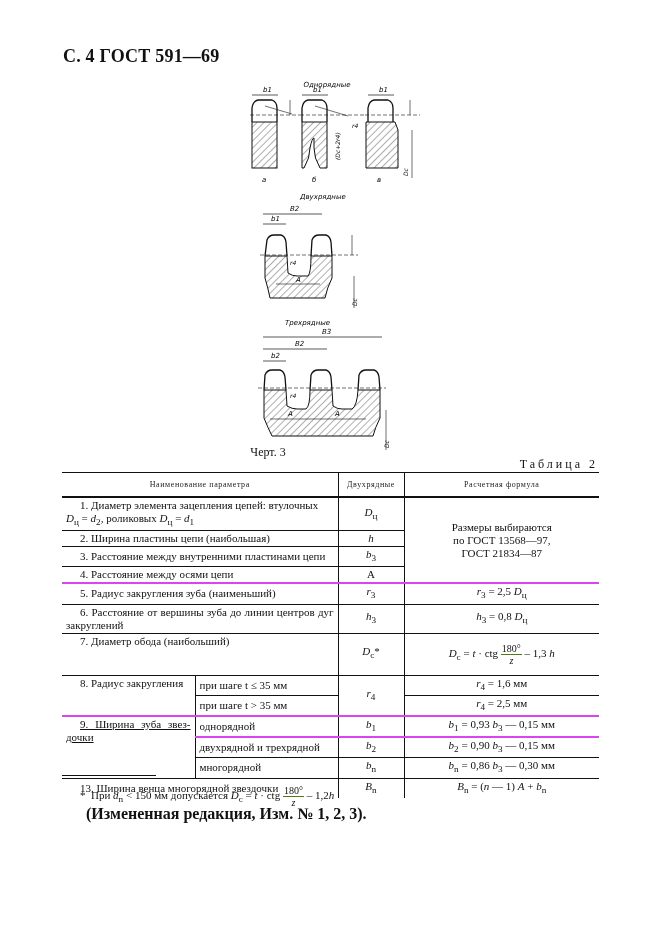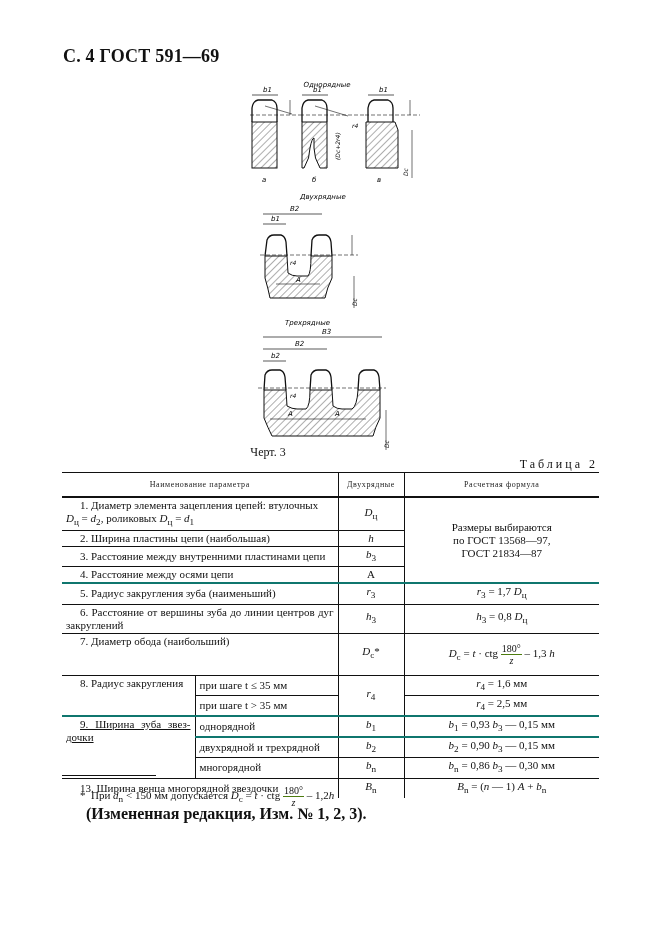--- a/index.html
+++ b/index.html
@@ -6,21 +6,21 @@
   body { width: 661px; height: 936px; position: relative; overflow: hidden;
          font-family: "Liberation Serif", "DejaVu Serif", serif; color: #111; }
   .header { position: absolute; left: 63px; top: 46px; font-weight: bold; font-size: 18px; letter-spacing: 0.2px; }
   .drawing { position: absolute; left: 230px; top: 78px; width: 200px; height: 380px; }
   .caption { position: absolute; left: 0; width: 536px; top: 445px; text-align: center; font-size: 12px; }
   .table-title { position: absolute; right: 63px; top: 457px; font-size: 12px; letter-spacing: 3px; }
   table.params { position: absolute; left: 62px; top: 472px; width: 537px; border-collapse: collapse; font-size: 11px; }
   table.params td, table.params th { border: 1px solid #111; padding: 1px 4px; vertical-align: middle; line-height: 13px; }
   table.params th { font-weight: normal; font-size: 8px; letter-spacing: 0.6px; height: 21px; color: #222; }
   table.params tr.head th { border-top: 1px solid #111; border-bottom: 2px solid #111; }
-  table.params tr.thick td { border-top: 2px solid #0f766e; }
+  table.params tr.thick td { border-top: 2px solid #d946ef; }
   table.params td.c { text-align: center; }
   table.params td.indent { text-indent: 14px; }
   .no-l { border-left: none !important; }
   .no-r { border-right: none !important; }
   table.params tr.last td { border-bottom: none; }
   .i { font-style: italic; }
   .frac { display: inline-block; vertical-align: middle; text-align: center; font-size: 10px; line-height: 11px; }
   .frac .num { display: block; border-bottom: 1px solid #4d7c0f; padding: 0 1px; }
   .frac .den { display: block; font-style: italic; }
   .footrule { position: absolute; left: 62px; top: 775px; width: 94px; border-top: 1px solid #111; }
@@ -160,21 +160,21 @@
   </tr>
 
   <tr>
     <td colspan="2" class="no-l indent">4. Расстояние между осями цепи</td>
     <td class="c">A</td>
   </tr>
 
   <tr class="thick">
     <td colspan="2" class="no-l indent">5. Радиус закругления зуба (наименьший)</td>
     <td class="c"><span class="i">r</span><sub>3</sub></td>
-    <td class="c no-r"><span class="i">r</span><sub>3</sub><span> = 1,7 </span><span class="i">D</span><sub>ц</sub></td>
+    <td class="c no-r"><span class="i">r</span><sub>3</sub><span> = 2,5 </span><span class="i">D</span><sub>ц</sub></td>
   </tr>
 
   <tr>
     <td colspan="2" class="no-l" style="text-align:justify;">
           <div style="text-indent:14px;">6. Расстояние от вершины зуба до линии центров дуг закруглений</div>
         </td>
     <td class="c"><span class="i">h</span><sub>3</sub></td>
     <td class="c no-r"><span class="i">h</span><sub>3</sub><span> = 0,8 </span><span class="i">D</span><sub>ц</sub></td>
   </tr>
 

